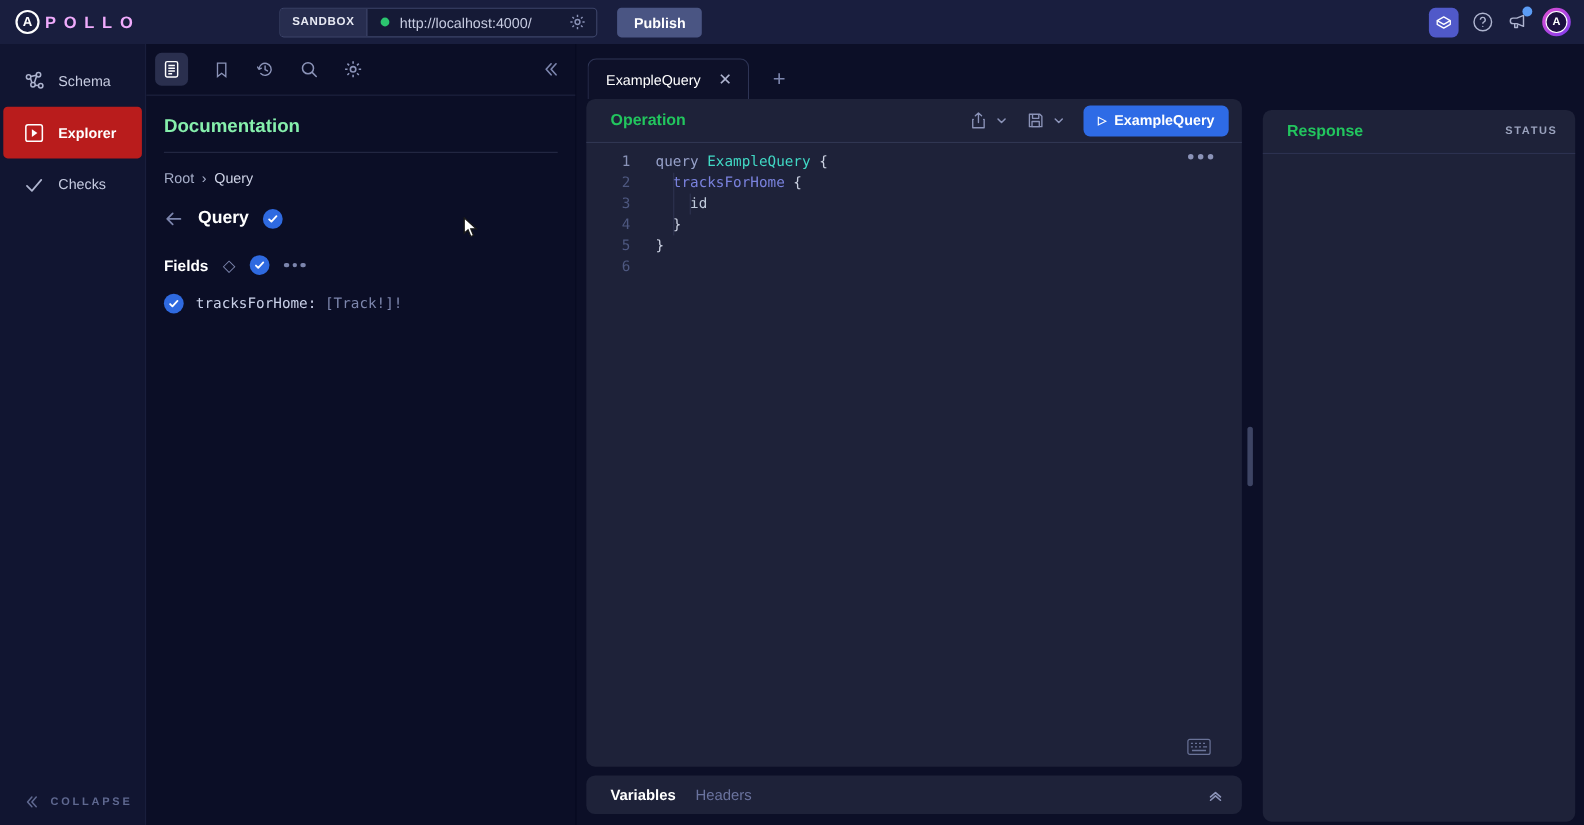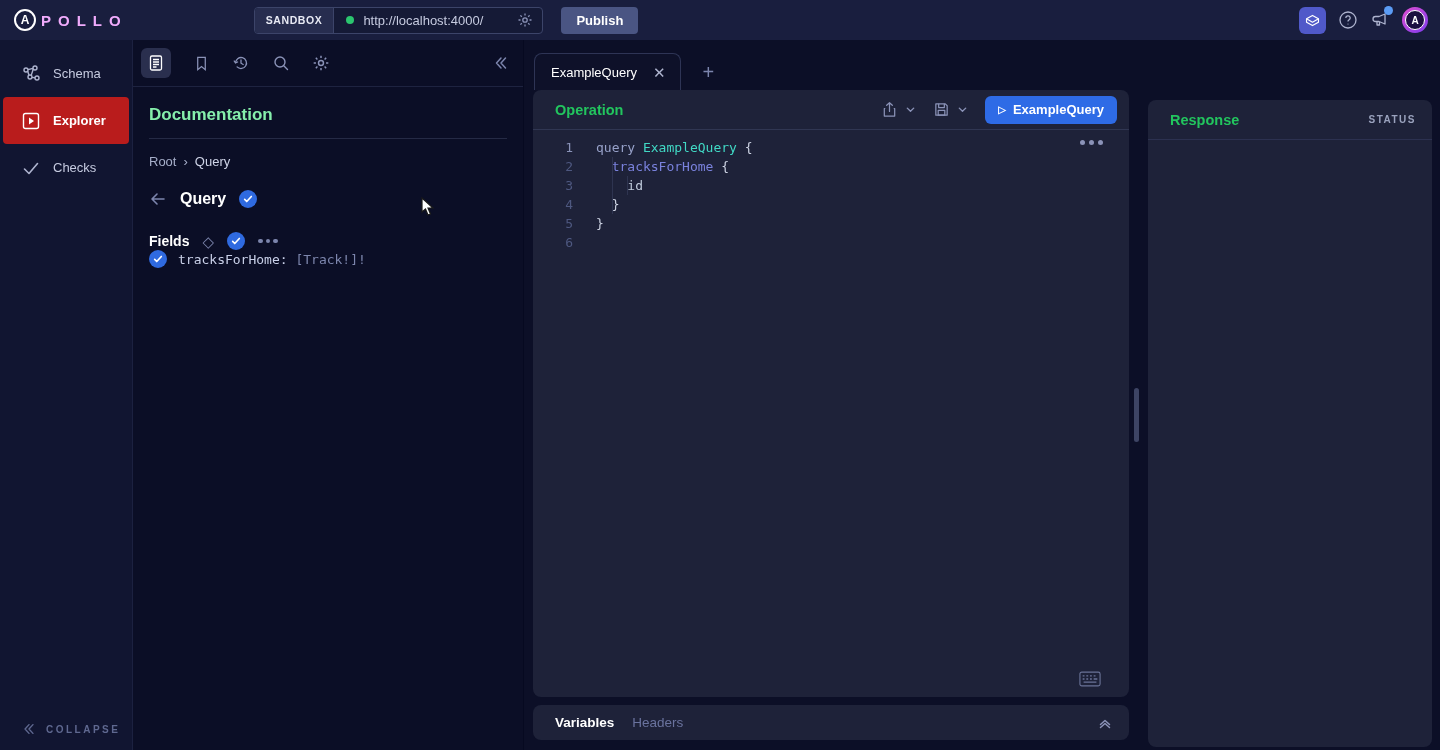--- a/index.html
+++ b/index.html
@@ -47,21 +47,21 @@
   .breadcrumb .bc-cur { color:#ced3e6; }
   .type-row { margin-top:21px; display:flex; align-items:center; gap:13px; }
   .back-arrow { color:#7c85ad; display:flex; cursor:pointer; }
   .type-title { color:#fff; font-size:16px; font-weight:bold; }
   .check-circle { width:18px; height:18px; border-radius:50%; background:#2f6ae0; display:flex; align-items:center; justify-content:center; color:#fff; cursor:pointer; flex:none; }
   .fields-row { margin-top:24px; display:flex; align-items:center; gap:13px; }
   .fields-label { color:#fff; font-size:14px; font-weight:bold; }
   .diamond-icon { color:#7c85ad; font-size:15px; cursor:pointer; line-height:1; }
   .dots3 { display:flex; gap:3px; cursor:pointer; }
   .dots3 i { width:4.5px; height:4.5px; border-radius:50%; background:#7c85ad; }
-  .field-row { display:flex; align-items:center; gap:11px; font-family:"DejaVu Sans Mono", monospace; font-size:13px; }
+  .field-row { margin-top:17px; display:flex; align-items:center; gap:11px; font-family:"DejaVu Sans Mono", monospace; font-size:13px; }
   .field-name { color:#c9d0e8; }
   .field-type { color:#7d86ad; }
 
   
   .main { position:absolute; left:524px; top:40px; width:916px; height:560px; background:#0c0f27; }
   .tabbar { position:absolute; left:0; top:0; width:100%; height:50px; display:flex; align-items:flex-end; }
   .tab { margin-left:10px; height:37px; display:flex; align-items:center; gap:16px; padding:0 14px 0 16px; border:1px solid #2e3455; border-bottom:none; border-radius:8px 8px 0 0; color:#fff; font-size:13px; background:#0e1129; cursor:pointer; }
   .tab-close { color:#aeb4cf; font-size:15px; cursor:pointer; line-height:1; }
   .tab-add { margin-left:22px; margin-bottom:8px; color:#7c85ad; font-size:20px; cursor:pointer; line-height:1; }
 

